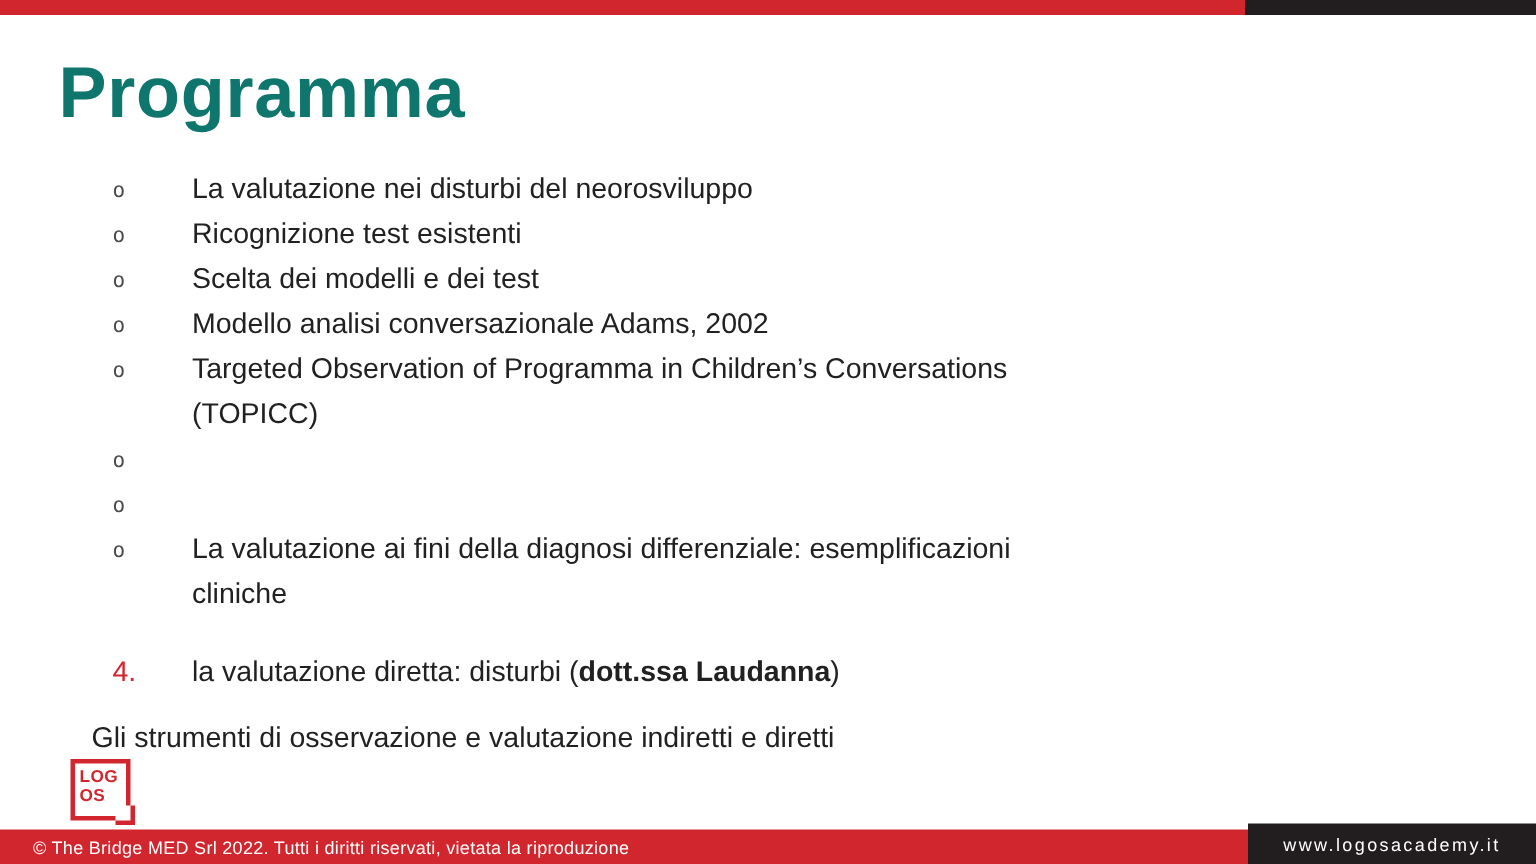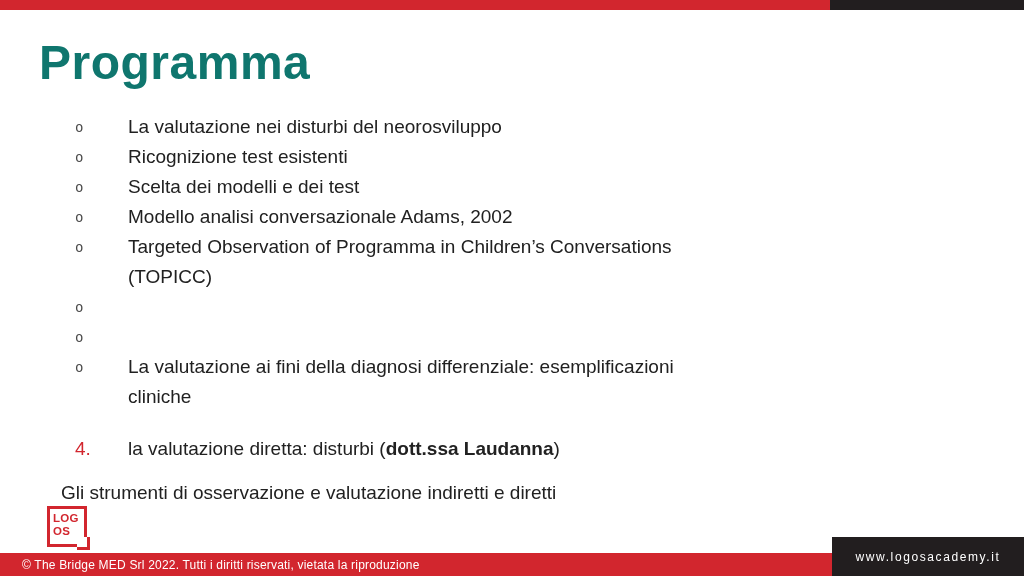--- a/index.html
+++ b/index.html
@@ -101,21 +101,21 @@
     width: 832px;
     height: 23px;
     background: #d2262e;
     display: flex;
     align-items: center;
     padding-left: 22px;
   }
   .footer-copyright { color: #ffffff; font-size: 12px; letter-spacing: 0.2px; }
   .footer-black {
     flex: 1;
-    height: 39px;
+    height: 27px;
     background: #221e1f;
     display: flex;
     align-items: center;
     justify-content: center;
   }
   .footer-site { color: #ffffff; font-size: 12px; letter-spacing: 1.6px; }
 </style>
 </head>
 <body>
 

